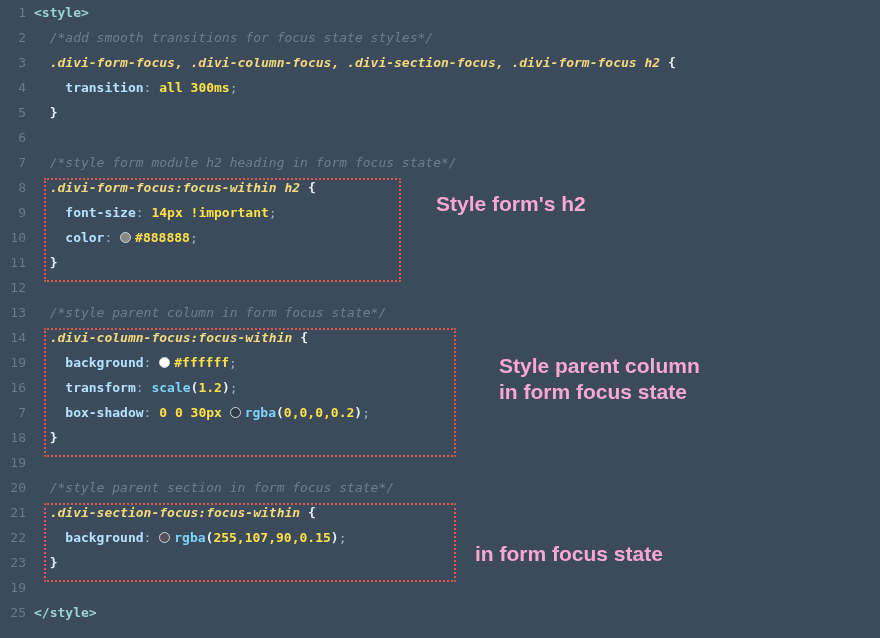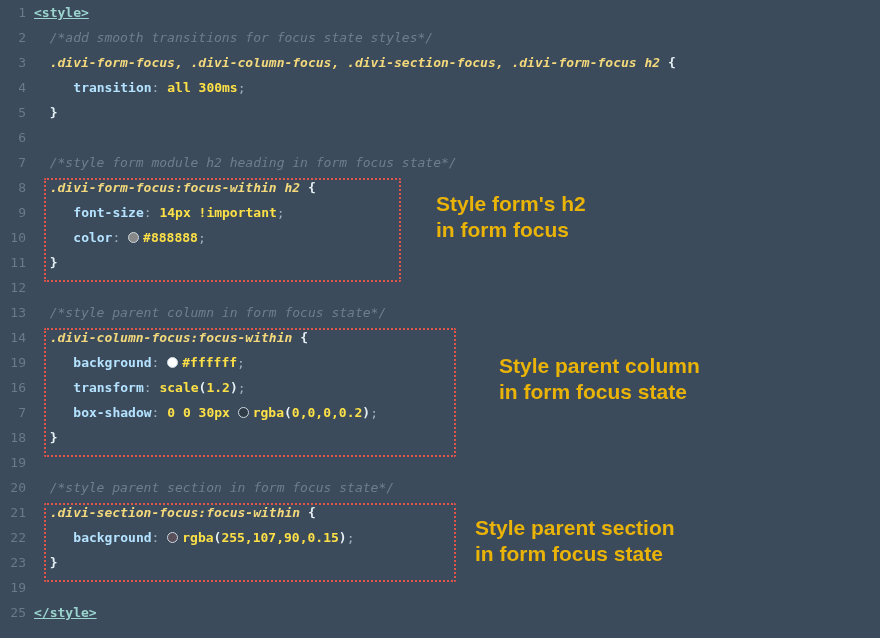--- a/index.html
+++ b/index.html
@@ -28,48 +28,48 @@
     height: 25px;
   }
   .code {
     position: absolute;
     left: 34px;
     top: 0;
     right: 0;
     white-space: pre;
   }
   .code-line { height: 25px; }
-  .t-tag      { color: #9bd4cf; font-weight: bold; text-decoration: underline; }
+  .t-tag      { color: #9bd4cf; font-weight: bold; }
   .t-comment  { color: #6e7e8e; font-style: italic; }
   .t-selector { color: #f3d87c; font-style: italic; font-weight: bold; }
-  .t-prop     { color: #b4e2ff; font-weight: bold; margin-left: 8px; }
+  .t-prop     { color: #b4e2ff; font-weight: bold; }
   .t-punc     { color: #9fb1c2; }
   .t-value    { color: #fde047; font-weight: bold; }
   .t-white    { color: #e6f0f5; font-weight: bold; }
-  .t-val2     { color: #fde047; font-weight: bold; }
+  .t-val2     { color: #7dd3fc; font-weight: bold; }
 
   .swatch {
     display: inline-block;
     width: 11px;
     height: 11px;
     border-radius: 50%;
     border: 1px solid #ccd6dd;
     vertical-align: -1px;
     margin-right: 4px;
   }
 
   .annot-box {
     position: absolute;
     border: 2px dotted #e1554a;
     border-radius: 2px;
     pointer-events: none;
   }
   .annot-label {
     position: absolute;
-    color: #eab308;
+    color: #f9a8d4;
     font-family: "Helvetica Neue", Helvetica, Arial, sans-serif;
     font-size: 21px;
     font-weight: bold;
     line-height: 1.25;
     pointer-events: none;
   }
 </style>
 </head>
 <body>
 
@@ -98,26 +98,25 @@
     <div>22</div>
     <div>23</div>
     <div>19</div>
     <div>25</div>
   </div>
 <div class="code" id="code"><div class="code-line"><span class="t-tag">&lt;style&gt;</span></div><div class="code-line">  <span class="t-comment">/*add smooth transitions for focus state styles*/</span></div><div class="code-line">  <span class="t-selector">.divi-form-focus, .divi-column-focus, .divi-section-focus, .divi-form-focus h2</span> <span class="t-white">{</span></div><div class="code-line">    <span class="t-prop">transition</span><span class="t-punc">:</span> <span class="t-value">all 300ms</span><span class="t-punc">;</span></div><div class="code-line">  <span class="t-white">}</span></div><div class="code-line">&nbsp;</div><div class="code-line">  <span class="t-comment">/*style form module h2 heading in form focus state*/</span></div><div class="code-line">  <span class="t-selector">.divi-form-focus:focus-within h2</span> <span class="t-white">{</span></div><div class="code-line">    <span class="t-prop">font-size</span><span class="t-punc">:</span> <span class="t-value">14px !important</span><span class="t-punc">;</span></div><div class="code-line">    <span class="t-prop">color</span><span class="t-punc">:</span> <span class="swatch" style="background:#888888"></span><span class="t-value">#888888</span><span class="t-punc">;</span></div><div class="code-line">  <span class="t-white">}</span></div><div class="code-line">&nbsp;</div><div class="code-line">  <span class="t-comment">/*style parent column in form focus state*/</span></div><div class="code-line">  <span class="t-selector">.divi-column-focus:focus-within</span> <span class="t-white">{</span></div><div class="code-line">    <span class="t-prop">background</span><span class="t-punc">:</span> <span class="swatch" style="background:#ffffff"></span><span class="t-value">#ffffff</span><span class="t-punc">;</span></div><div class="code-line">    <span class="t-prop">transform</span><span class="t-punc">:</span> <span class="t-val2">scale</span><span class="t-white">(</span><span class="t-value">1.2</span><span class="t-white">)</span><span class="t-punc">;</span></div><div class="code-line">    <span class="t-prop">box-shadow</span><span class="t-punc">:</span> <span class="t-value">0 0 30px</span> <span class="swatch" style="background:rgba(0,0,0,0.2)"></span><span class="t-val2">rgba</span><span class="t-white">(</span><span class="t-value">0,0,0,0.2</span><span class="t-white">)</span><span class="t-punc">;</span></div><div class="code-line">  <span class="t-white">}</span></div><div class="code-line">&nbsp;</div><div class="code-line">  <span class="t-comment">/*style parent section in form focus state*/</span></div><div class="code-line">  <span class="t-selector">.divi-section-focus:focus-within</span> <span class="t-white">{</span></div><div class="code-line">    <span class="t-prop">background</span><span class="t-punc">:</span> <span class="swatch" style="background:rgba(255,107,90,0.15)"></span><span class="t-val2">rgba</span><span class="t-white">(</span><span class="t-value">255,107,90,0.15</span><span class="t-white">)</span><span class="t-punc">;</span></div><div class="code-line">  <span class="t-white">}</span></div><div class="code-line">&nbsp;</div><div class="code-line"><span class="t-tag">&lt;/style&gt;</span></div></div>
 
 <div class="annot-box" id="box1" style="top: 178px; left: 44px; width: 357px; height: 104px;"></div>
 <div class="annot-label" id="lab1" style="top: 191px; left: 436px;">
   <span>Style form's h2</span><br>
-  <span>in form focus</span>
 </div>
 
 <div class="annot-box" id="box2" style="top: 328px; left: 44px; width: 412px; height: 129px;"></div>
 <div class="annot-label" id="lab2" style="top: 353px; left: 475px; margin-left: 24px;">
   <span>Style parent column</span><br>
   <span>in form focus state</span>
 </div>
 
 <div class="annot-box" id="box3" style="top: 503px; left: 44px; width: 412px; height: 79px;"></div>
 <div class="annot-label" id="lab3" style="top: 515px; left: 475px;">
-  <span>Style parent section</span><br>
+  <br>
   <span>in form focus state</span>
 </div>
 
 </body></html>

